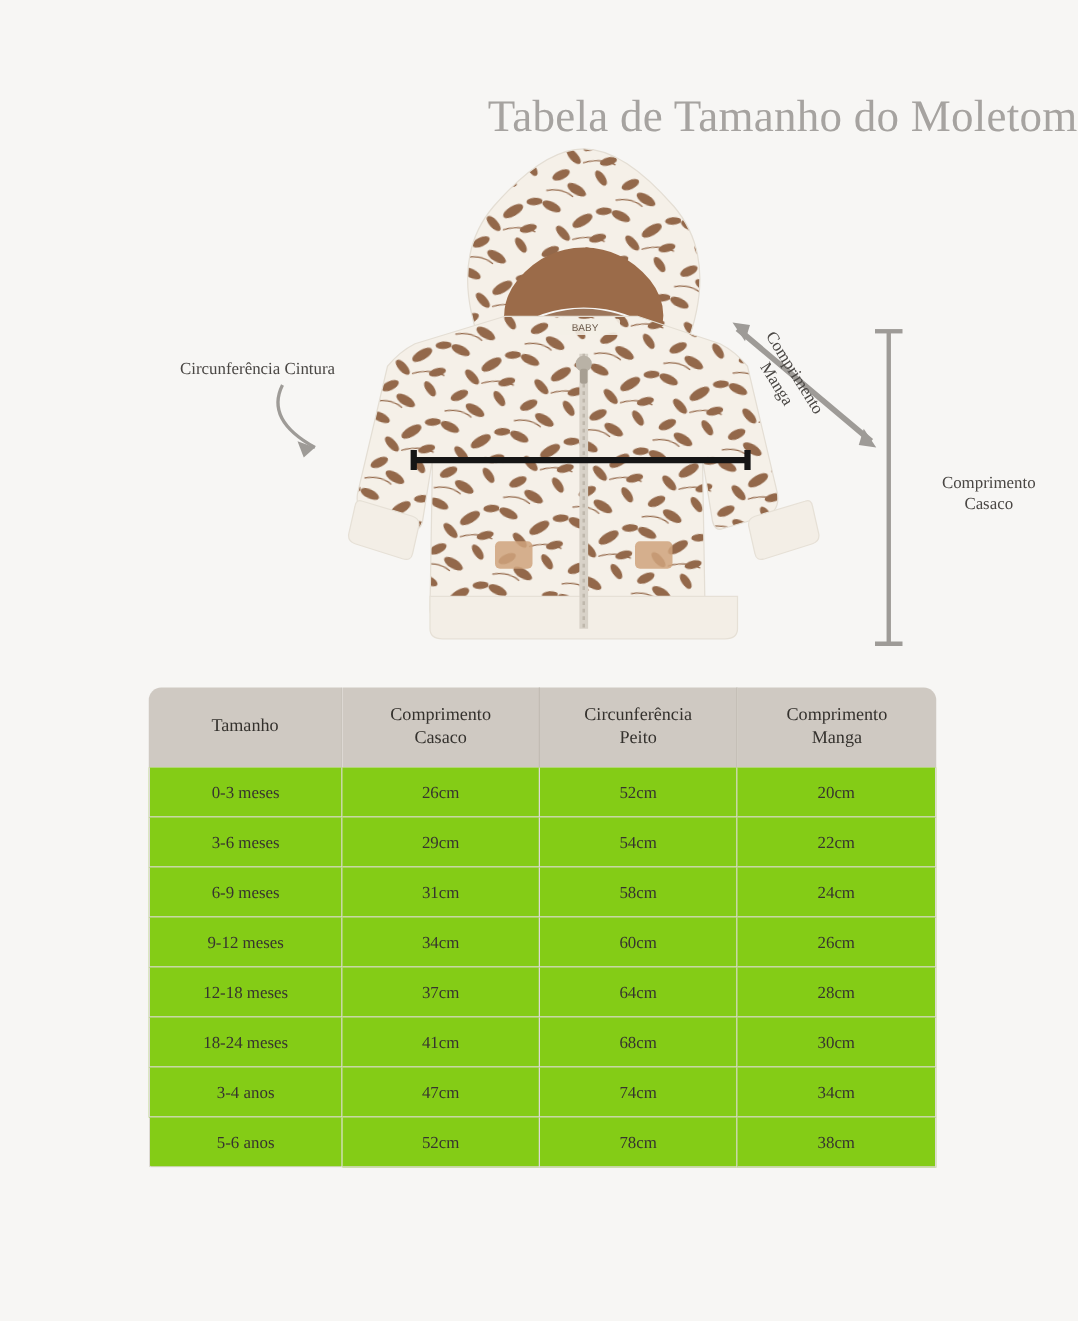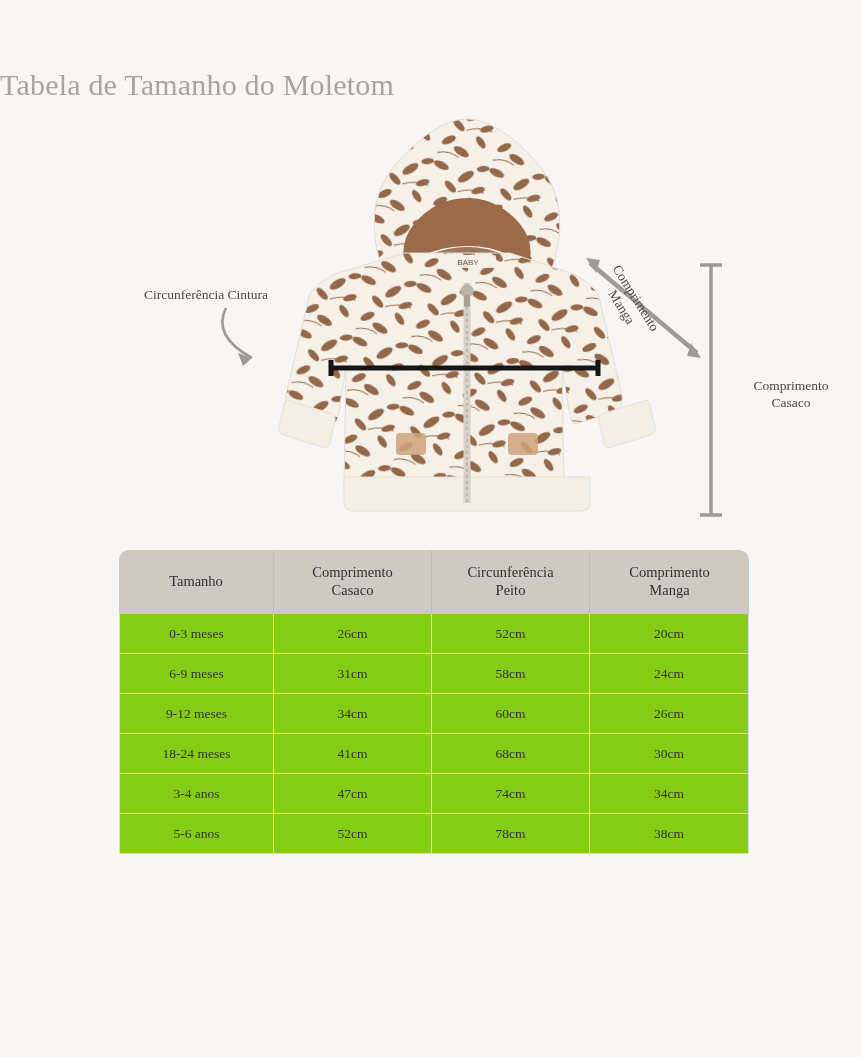--- a/index.html
+++ b/index.html
@@ -15,22 +15,22 @@
     color: #3a3733;
     position: relative;
     overflow: hidden;
   }
 
   .page-title {
     position: absolute;
     top: 48px;
     left: 0;
     width: 862px;
-    text-align: left;
-    font-size: 30px;
+    text-align: right;
+    font-size: 36px;
     font-weight: 400;
     color: #a6a3a0;
     letter-spacing: 0.2px;
     font-family: "Liberation Serif", serif;
   }
 
   
   .illustration {
     position: absolute;
     top: 95px;
@@ -253,32 +253,44 @@
     </tr>
   </thead>
   <tbody>
     <tr>
       <td>0-3 meses</td>
       <td>26cm</td>
       <td>52cm</td>
       <td>20cm</td>
     </tr>
     <tr>
+      <td>3-6 meses</td>
+      <td>29cm</td>
+      <td>54cm</td>
+      <td>22cm</td>
+    </tr>
+    <tr>
       <td>6-9 meses</td>
       <td>31cm</td>
       <td>58cm</td>
       <td>24cm</td>
     </tr>
     <tr>
       <td>9-12 meses</td>
       <td>34cm</td>
       <td>60cm</td>
       <td>26cm</td>
     </tr>
     <tr>
+      <td>12-18 meses</td>
+      <td>37cm</td>
+      <td>64cm</td>
+      <td>28cm</td>
+    </tr>
+    <tr>
       <td>18-24 meses</td>
       <td>41cm</td>
       <td>68cm</td>
       <td>30cm</td>
     </tr>
     <tr>
       <td>3-4 anos</td>
       <td>47cm</td>
       <td>74cm</td>
       <td>34cm</td>

